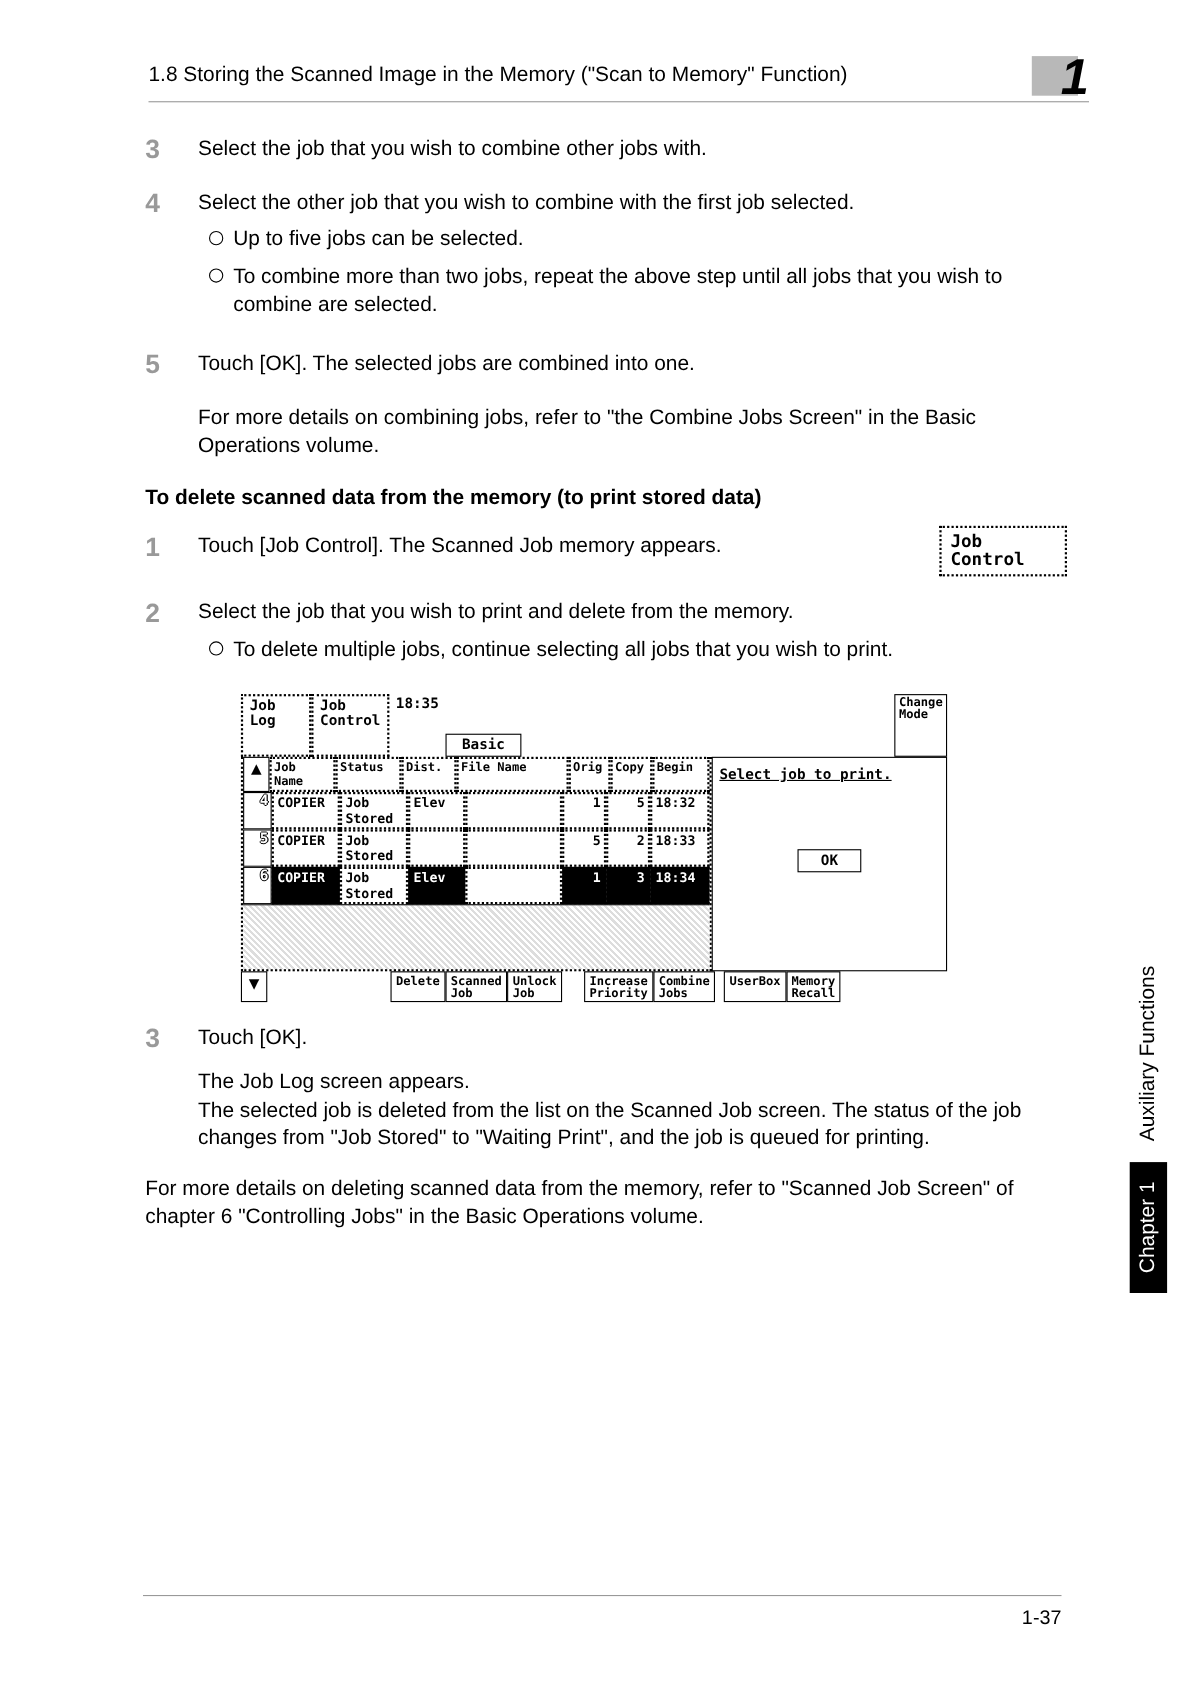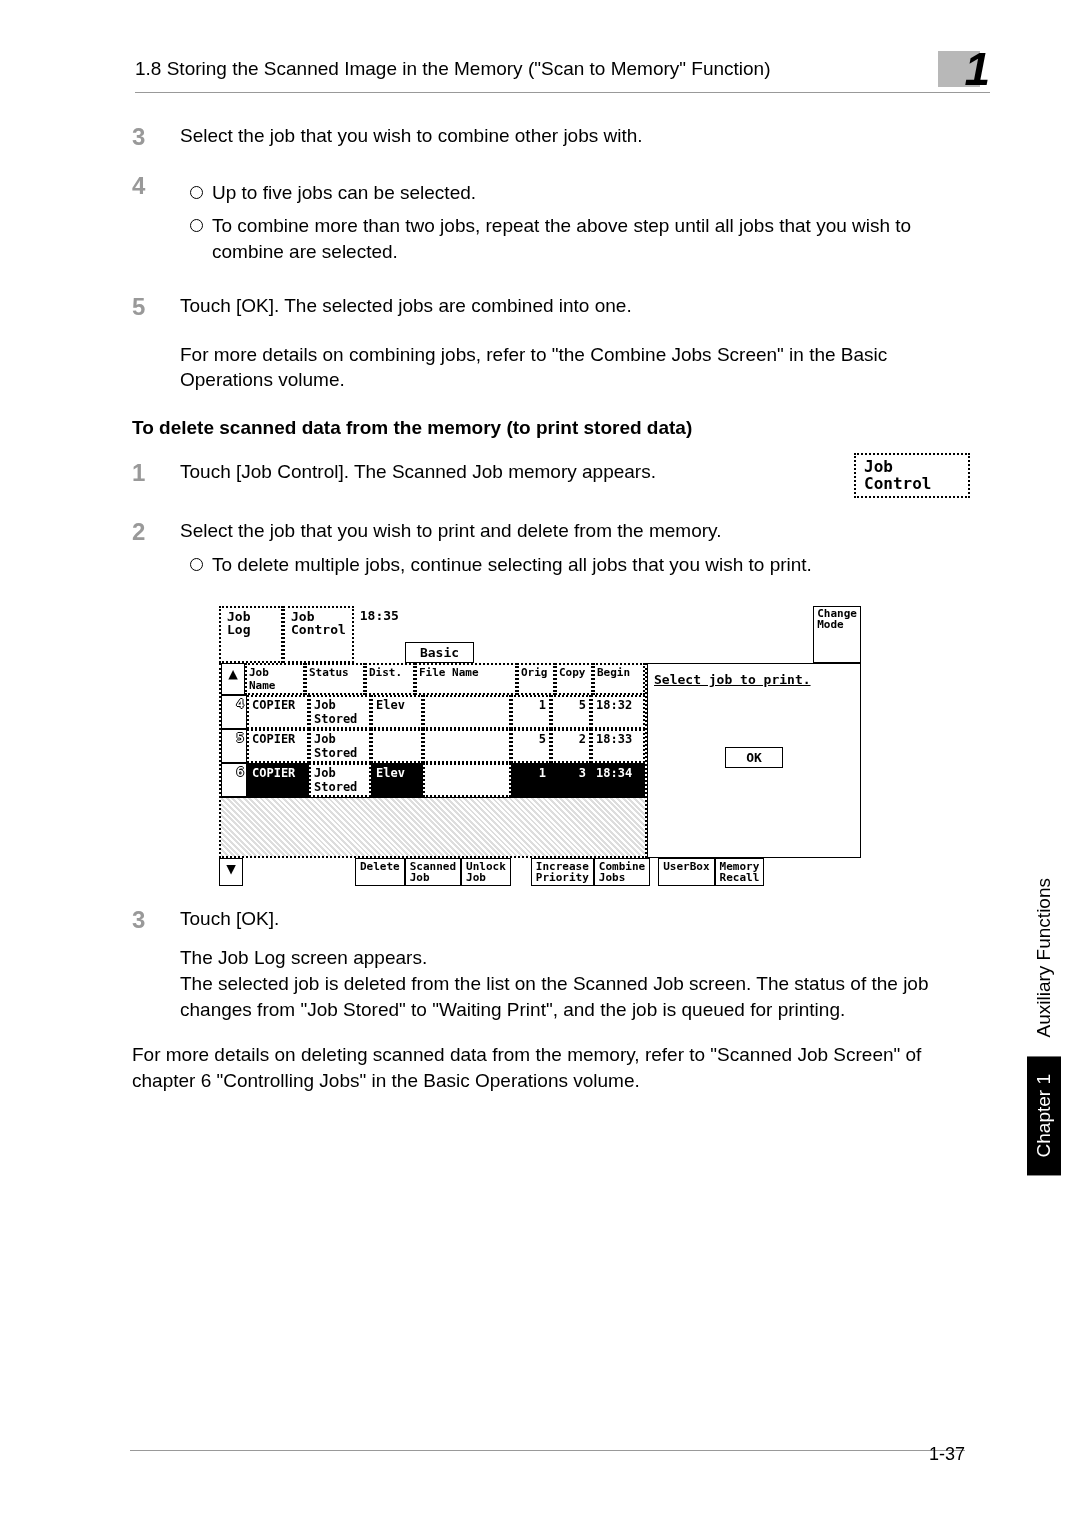--- a/index.html
+++ b/index.html
@@ -187,21 +187,21 @@
   .screen-footer .gap { width: 112px; }
   .bottom-rule {
     position: absolute;
     bottom: 78px;
     left: 130px;
     right: 115px;
     border-top: 1px solid #999;
   }
   .page-number {
     position: absolute;
-    bottom: 64px;
+    bottom: 48px;
     right: 115px;
     font-size: 18px;
   }
   .ring { display:inline-block; width:11px; height:11px; border:1.5px solid #000; border-radius:50%; position:relative; top:2px; background:#fff;}
   .ring::after{ content:""; position:absolute; left:3px; top:3px; width:4px; height:4px; background:#fff; border-radius:50%;}
   .gray-fill-rows { height: 58px; background: repeating-linear-gradient(45deg,#ddd,#ddd 2px,#fff 2px,#fff 4px); border-top:1px solid #000;}
 </style>
 </head>
 <body>
 
@@ -222,20 +222,21 @@
   <div class="content">
 
     <div class="step">
       <div class="num">3</div>
       <div class="body">Select the job that you wish to combine other jobs with.</div>
     </div>
 
     <div class="step">
       <div class="num">4</div>
       <div class="body">
+        <div>Select the other job that you wish to combine with the first job selected.</div>
         <div class="sub">
           <span class="bullet"><span class="ring"></span></span>
           <span class="txt">Up to five jobs can be selected.</span>
         </div>
         <div class="sub">
           <span class="bullet"><span class="ring"></span></span>
           <span class="txt">To combine more than two jobs, repeat the above step until all jobs that you wish to combine are selected.</span>
         </div>
       </div>
     </div>

